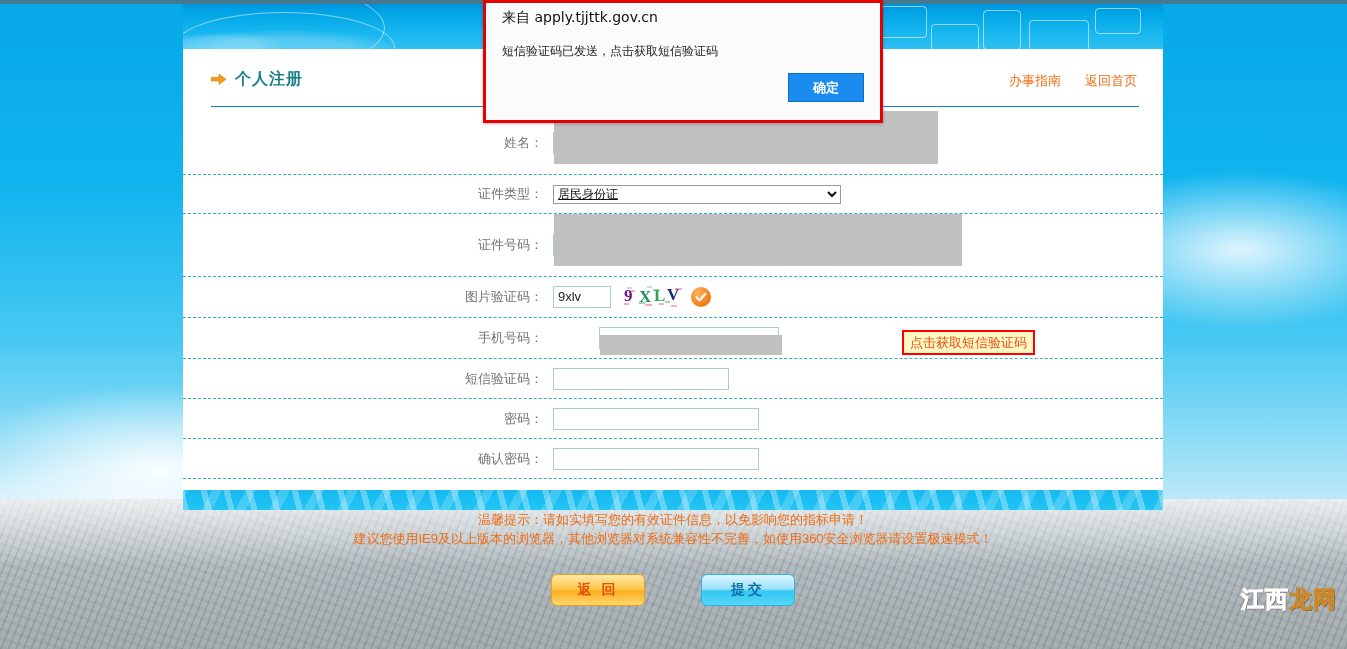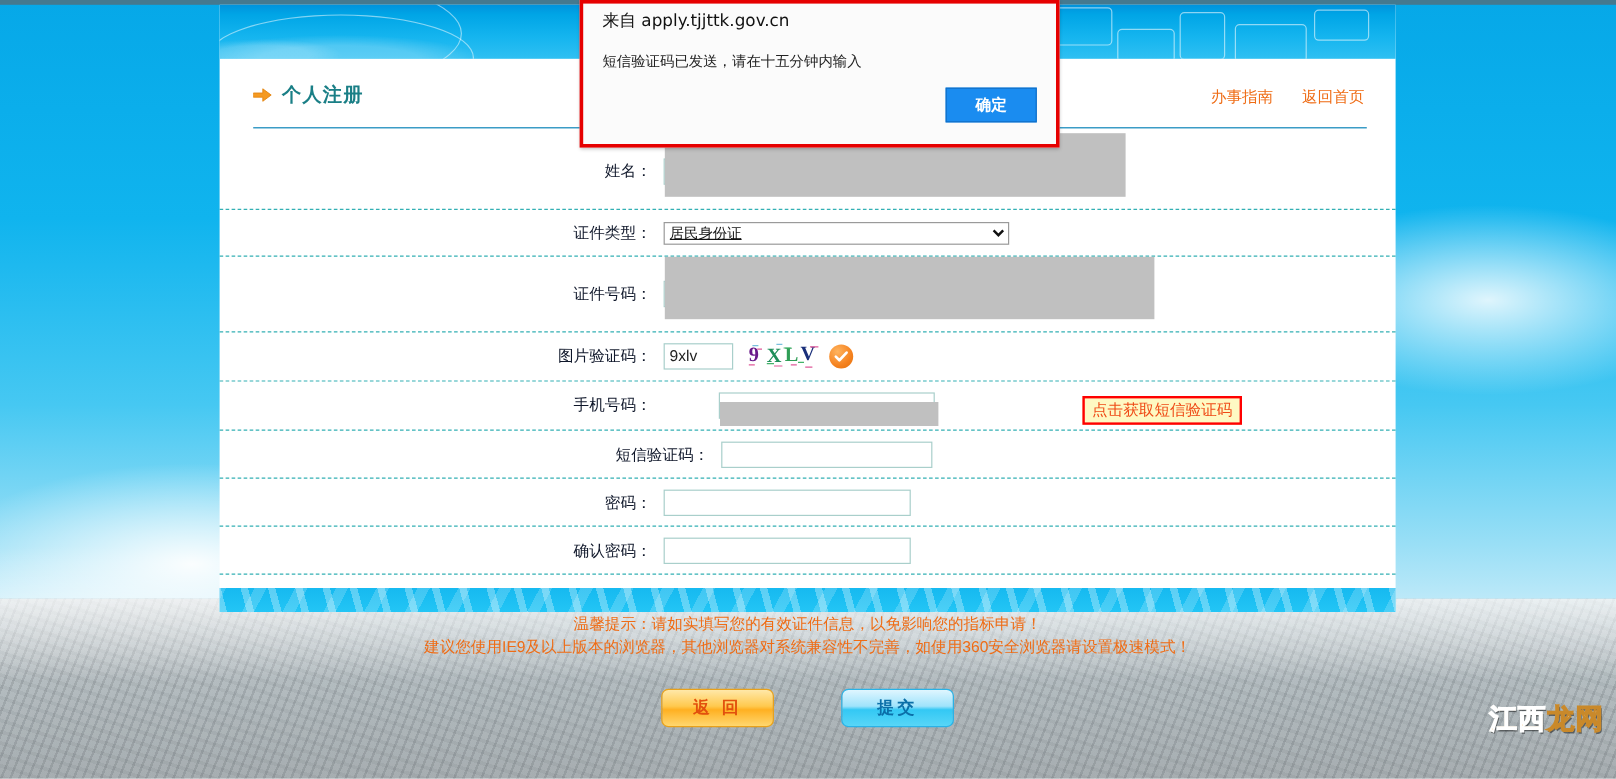--- a/index.html
+++ b/index.html
@@ -45,34 +45,34 @@
       font-family:"Liberation Serif","DejaVu Serif",serif;}
   #title-rule{position:absolute;left:28px;top:57px;width:928px;height:1px;background:#0c84b8;}
   #nav{position:absolute;right:26px;top:23px;display:flex;gap:24px;}
   #nav a{color:#ef6c15;font-size:13px;text-decoration:none;}
 
   
   #form{position:absolute;left:0;top:108px;width:980px;}
   .row{position:relative;display:flex;align-items:center;
        border-bottom:1px dashed #33b0b4;}
   .row:first-child{border-top:none;}
-  .lbl{width:360px;text-align:right;padding-right:10px;color:#0f172a;font-size:13px;}
+  .lbl{width:360px;text-align:right;padding-right:10px;color:#737373;font-size:13px;}
   .fld{flex:1;position:relative;display:flex;align-items:center;}
   .txt{height:22px;line-height:22px;border:1px solid #a9cfcb;background:#fff;
        font-size:13px;padding:0 4px;box-sizing:border-box;color:#222;
        font-family:"Liberation Sans",sans-serif;}
   .redact{position:absolute;background:#c0c0c0;}
   select.sel{height:19px;font-size:12px;border:1px solid #9a9a9a;background:#fff;
        font-family:"Liberation Sans",sans-serif;color:#111;text-decoration:underline;}
   .r-name{height:62px;}
   .r-type{height:38px;}
   .r-idno{height:62px;}
   .r-cap{height:40px;}
   .r-phone{height:40px;gap:46px;}
-  .r-sms{height:39px;padding-left:48px;}
+  .r-sms{height:39px;}
   .r-pwd{height:39px;}
   .r-pwd2{height:39px;}
 
   #captcha-img{width:62px;height:24px;margin-left:12px;position:relative;background:#fff;}
   #captcha-img span{position:absolute;font-weight:bold;font-size:17px;
       font-family:"Liberation Serif","DejaVu Serif",serif;}
   #captcha-noise{position:absolute;inset:0;}
   #check-icon{margin-left:6px;width:20px;height:20px;border-radius:50%;
       background:radial-gradient(circle at 35% 30%,#ffb45f 0%,#f5821f 60%,#e2700c 100%);
       display:flex;align-items:center;justify-content:center;}
@@ -250,17 +250,17 @@
   <div id="buttons">
     <div class="btn" id="btn-back">返 回</div>
     <div class="btn" id="btn-submit">提交</div>
   </div>
 
   <div id="footer-bar"></div>
 </div>
 
 <div id="dialog">
   <div id="dlg-origin">来自 apply.tjjttk.gov.cn</div>
-  <div id="dlg-msg">短信验证码已发送，请在十五分钟内输入</div>
+  <div id="dlg-msg">短信验证码已发送，点击获取短信验证码</div>
   <div id="dlg-ok">确定</div>
 </div>
 
 <div id="watermark"><span>江西</span><span class="w2">龙网</span></div>
 
 </body></html>

